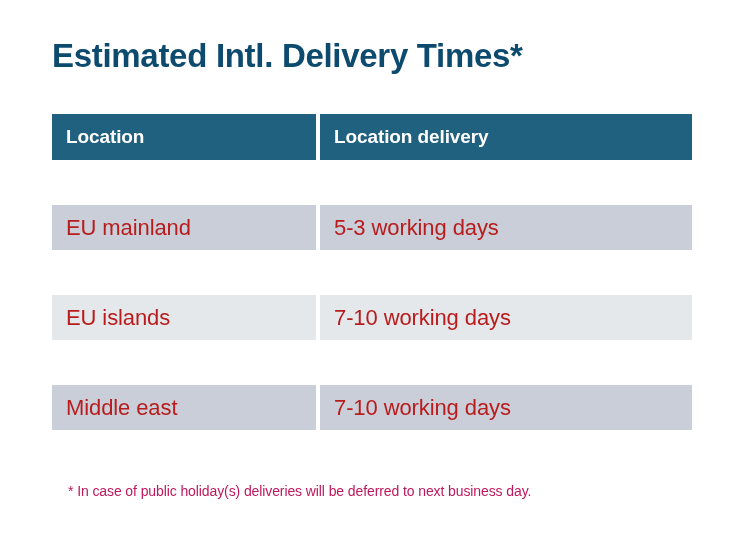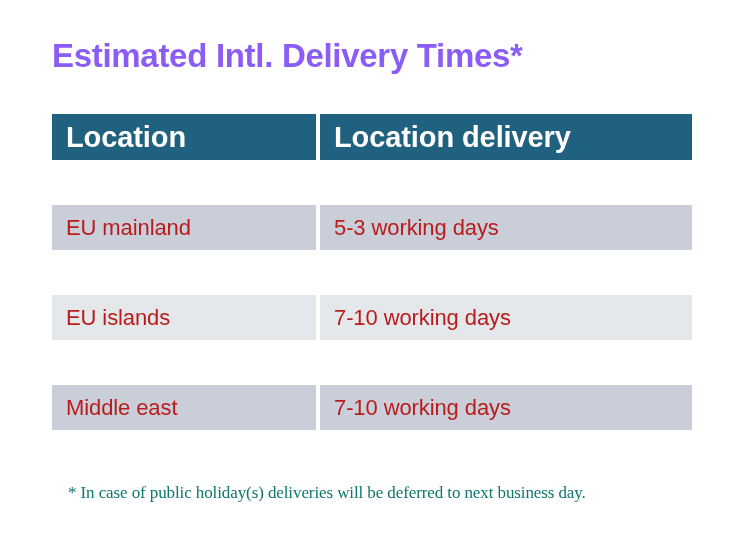--- a/index.html
+++ b/index.html
@@ -23,21 +23,21 @@
   }
 
   
   #title {
     position: absolute;
     left: 52px;
     top: 37px;
     font-size: 33px;
     font-weight: 700;
     letter-spacing: -0.3px;
-    color: #8b5cf6;
+    color: #0c4a6e;
     white-space: nowrap;
   }
 
   
   #delivery-table {
     position: absolute;
     left: 52px;
     top: 114px;
     width: 640px;
     border-collapse: separate;
@@ -58,21 +58,21 @@
 
   
   .col-location  { width: 264px; }
   .col-gap       { width: 4px; padding: 0 !important; background: #ffffff !important; }
   .col-delivery  { width: 372px; }
 
   
   .header-row th {
     background: #20617f;
     color: #ffffff;
-    font-size: 29px;
+    font-size: 19px;
     font-weight: 700;
     height: 46px;
     letter-spacing: -0.1px;
   }
 
   
   .body-row td {
     font-size: 22px;
     font-weight: 400;
     color: #b91c1c;
@@ -87,26 +87,25 @@
     height: 4px;
     padding: 0;
     background: #ffffff;
   }
 
   
   #footnote {
     position: absolute;
     left: 68px;
     top: 483px;
-    font-size: 17px;
+    font-size: 14px;
     font-weight: 400;
-    color: #0f766e;
+    color: #be185d;
     white-space: nowrap;
     letter-spacing: -0.1px;
-    font-family: Liberation Serif, serif;
   }
 </style>
 </head>
 <body>
 
 <div id="page">
 
   <div id="title">Estimated Intl. Delivery Times*</div>
 
   <table id="delivery-table">

